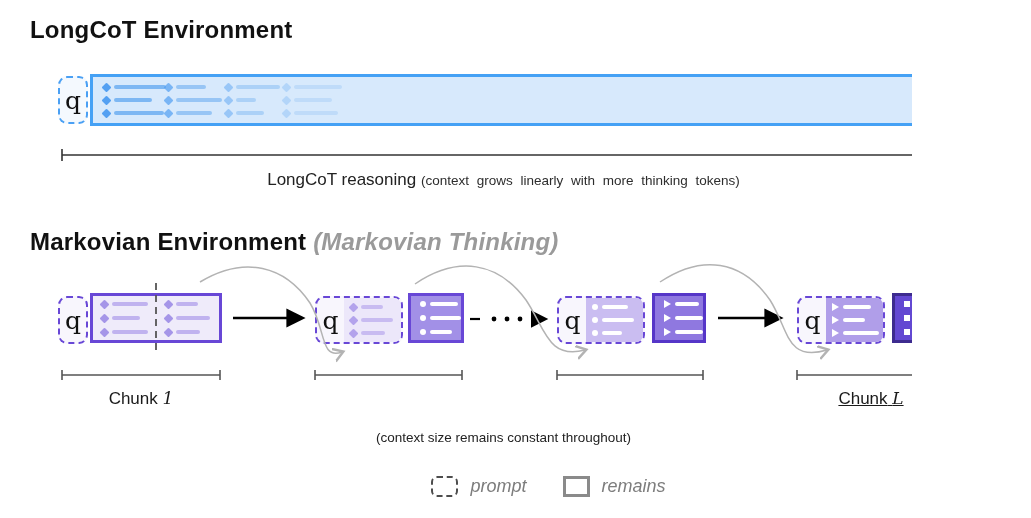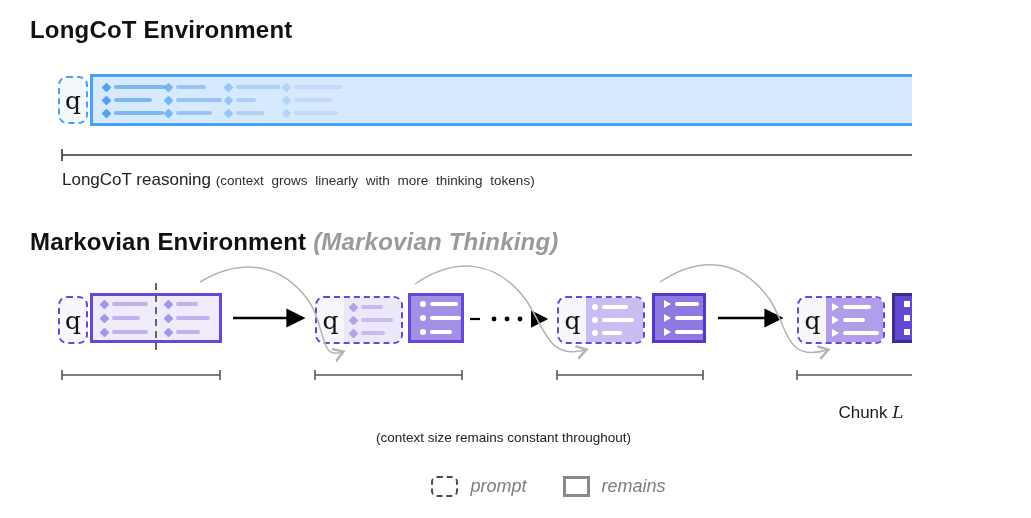--- a/index.html
+++ b/index.html
@@ -28,21 +28,21 @@
   .lav-d{background:#a595e8;} .lav-l{background:#c0b2ef;}
   .white-l{background:#fff;}
   
   .rbox{box-sizing:border-box;display:flex;flex-direction:column;justify-content:center;gap:7px;padding-left:9px;}
   
   .pbox{box-sizing:border-box;width:88px;height:48px;border:2.5px dashed #6847d6;border-radius:9px;
         display:flex;overflow:hidden;background:#f8f6fd;}
   .pq{width:27px;display:flex;align-items:center;justify-content:center;flex:none;}
   .pfill{flex:1;display:flex;flex-direction:column;justify-content:center;gap:6px;padding-left:6px;}
   .eos{font-family:"DejaVu Sans Mono",monospace;font-weight:700;font-size:18px;color:#000;white-space:nowrap;}
-  .blabel{font-size:17px;color:#222;white-space:nowrap;}
+  .blabel{font-size:17px;color:#222;text-align:center;white-space:nowrap;}
   .bnote{font-size:13.5px;color:#2d2d2d;word-spacing:4px;}
   .math{font-family:"DejaVu Serif",serif;font-style:italic;}
   .chunklabel{font-size:17px;color:#1a1a1a;text-align:center;}
   .caption{font-size:13.5px;color:#222;text-align:center;}
   .legend{left:0;top:476px;width:1031px;display:flex;justify-content:center;align-items:center;gap:36px;padding-left:33px;}
   .legitem{display:flex;align-items:center;gap:12px;}
   .legbox-dashed{width:27px;height:21px;border:2.5px dashed #4d4d4d;border-radius:6px;box-sizing:border-box;}
   .legbox-solid{width:27px;height:21px;border:3px solid #8a8a8a;box-sizing:border-box;background:#fff;}
   .legtext{font-size:18px;font-style:italic;color:#7d7d7d;}
   svg.overlay{position:absolute;left:0;top:0;pointer-events:none;}
@@ -260,21 +260,25 @@
         <i class="l white-l" style="width:26px"></i>
       </div>
     <div class="tok-row">
         <i class="b sq"></i>
         <i class="l white-l" style="width:34px"></i>
       </div>
   </div>
 
   <div class="abs eos" style="left:952px;top:310px;">&lt;/s&gt;</div>
 
-  <div class="abs chunklabel" style="left:797px;top:402px;width:148px;">
+  <div class="abs chunklabel" style="left:62px;top:388px;width:158px;">
+    <span>Chunk</span>
+    <span class="math">1</span>
+  </div>
+  <div class="abs chunklabel" style="left:797px;top:388px;width:148px;text-decoration:underline;">
     <span>Chunk</span>
     <span class="math">L</span>
   </div>
 
   <div class="abs caption" style="left:62px;top:430px;width:883px;">(context size remains constant throughout)</div>
 
   <div class="abs legend">
     <div class="legitem">
       <span class="legbox-dashed"></span>
       <span class="legtext">prompt</span>

